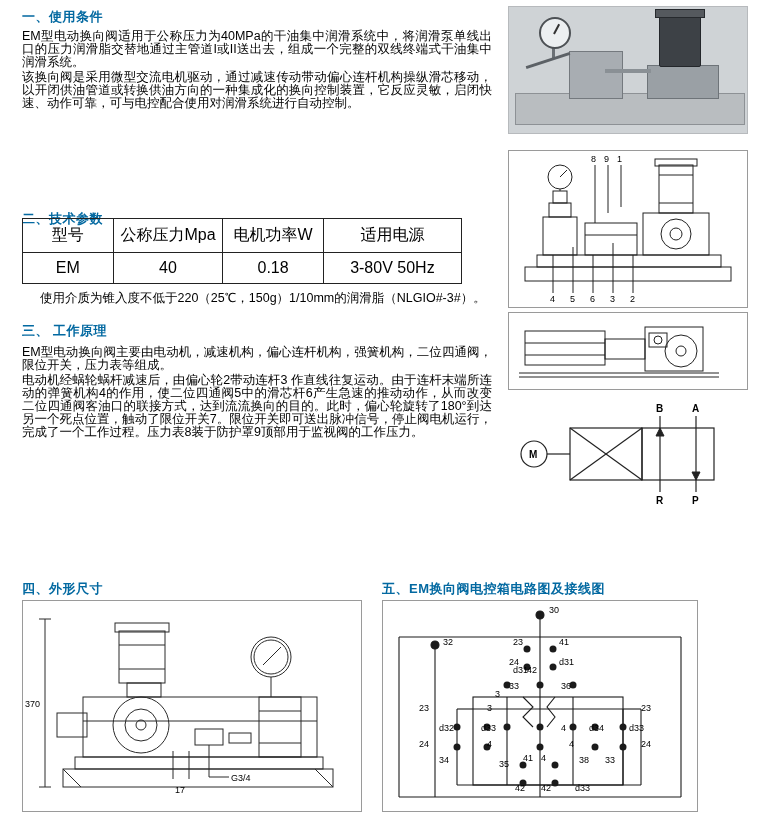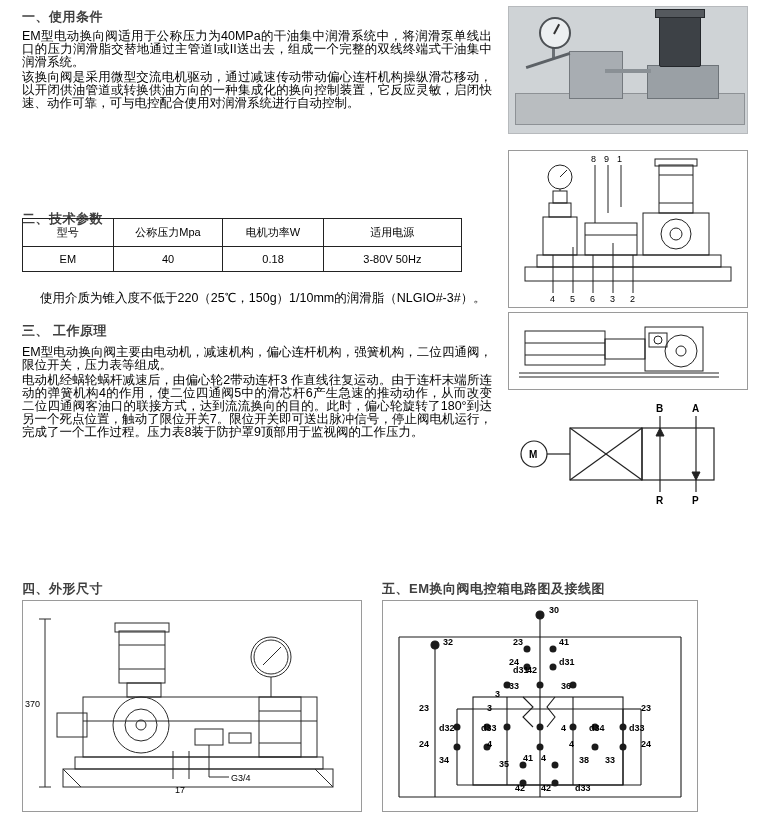--- a/index.html
+++ b/index.html
@@ -16,39 +16,39 @@
     overflow: hidden;
   }
   .page {
     position: relative;
     width: 757px;
     height: 818px;
   }
   .sec-head {
     font-size: 13px;
     font-weight: bold;
-    color: #404040;
+    color: #0369a1;
     letter-spacing: 0.5px;
   }
   .body-text {
     font-size: 12.5px;
     line-height: 13px;
     text-align: justify;
     color: #000;
   }
   
   #sec1-title { position: absolute; left: 22px; top: 8px; }
   #sec1-body { position: absolute; left: 22px; top: 30px; width: 470px; }
   #sec1-body p { margin: 0 0 2px 0; }
 
   #sec2-title { position: absolute; left: 22px; top: 188px; margin-top: 22px; }
   #spec-table { position: absolute; left: 22px; top: 218px; width: 440px; border-collapse: collapse; }
   #spec-table td, #spec-table th {
     border: 1px solid #222;
-    font-size: 11px;
+    font-size: 16px;
     text-align: center;
     padding: 6px 2px;
     font-weight: normal;
   }
   #spec-table thead td { font-weight: normal; }
   #spec-note { position: absolute; left: 40px; top: 290px; width: 470px; font-size: 12.5px; }
 
   #sec3-title { position: absolute; left: 22px; top: 322px; }
   #sec3-body { position: absolute; left: 22px; top: 346px; width: 470px; }
   #sec3-body p { margin: 0 0 2px 0; }
@@ -110,21 +110,21 @@
   }
 
   
   #fig-assembly { left: 508px; top: 150px; width: 240px; height: 158px; }
   #fig-assembly2 { left: 508px; top: 312px; width: 240px; height: 78px; }
   #fig-symbol { left: 508px; top: 398px; width: 240px; height: 110px; border: none; }
 
   
   #fig-outline { left: 22px; top: 600px; width: 340px; height: 212px; }
   
-  #fig-circuit { left: 382px; top: 600px; width: 316px; height: 212px; font-weight: bold; }
+  #fig-circuit { left: 382px; top: 600px; width: 316px; height: 212px; }
 
   svg { display: block; }
   .lbl { font-family: "Liberation Sans", sans-serif; font-size: 9px; fill: #000; }
   .lbl-b { font-family: "Liberation Sans", sans-serif; font-size: 10px; fill: #000; font-weight: bold; }
 </style>
 </head>
 <body>
 
 <div class="page">
 

